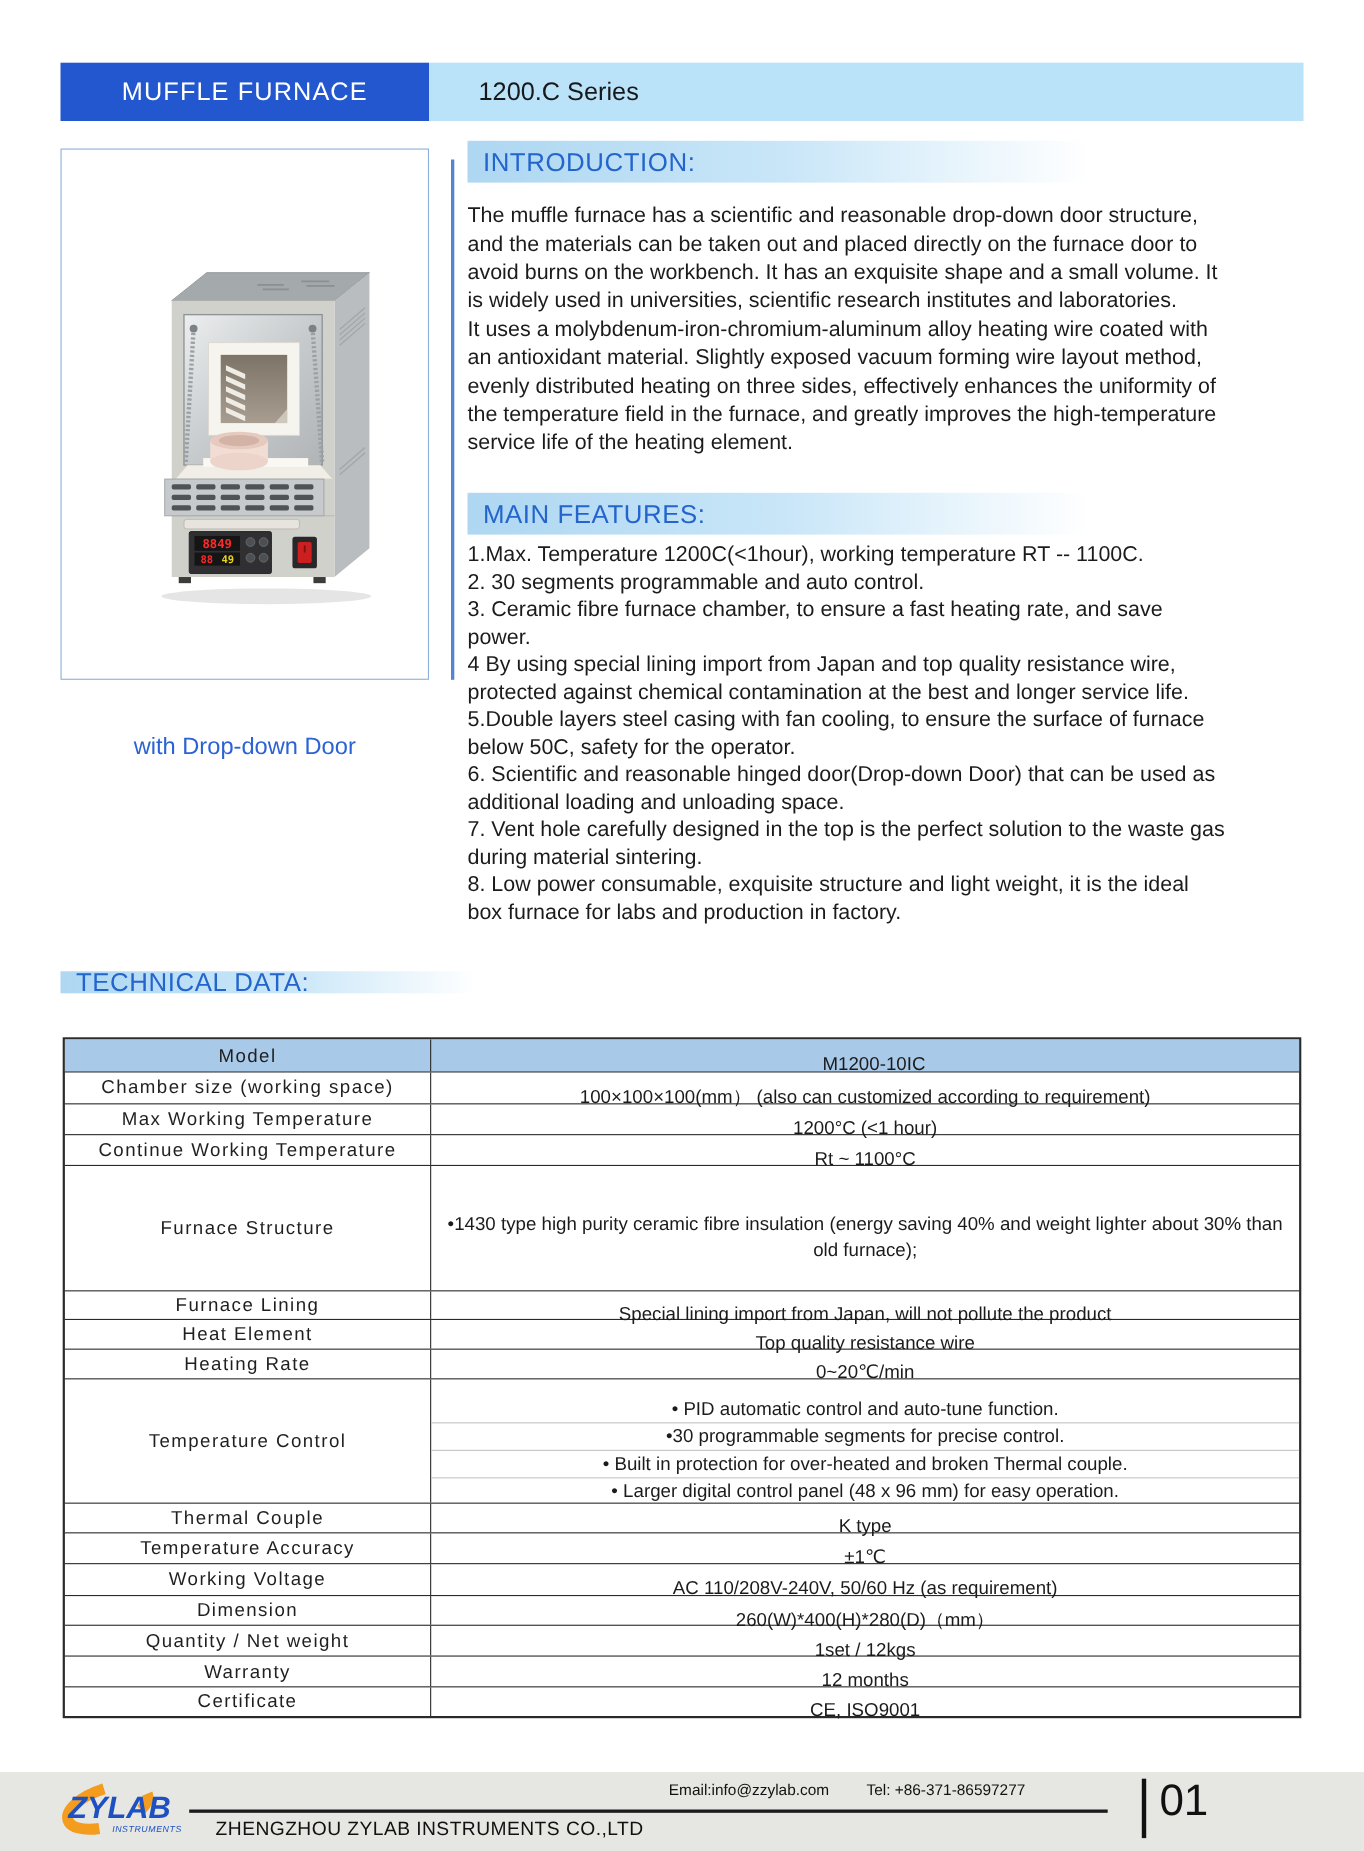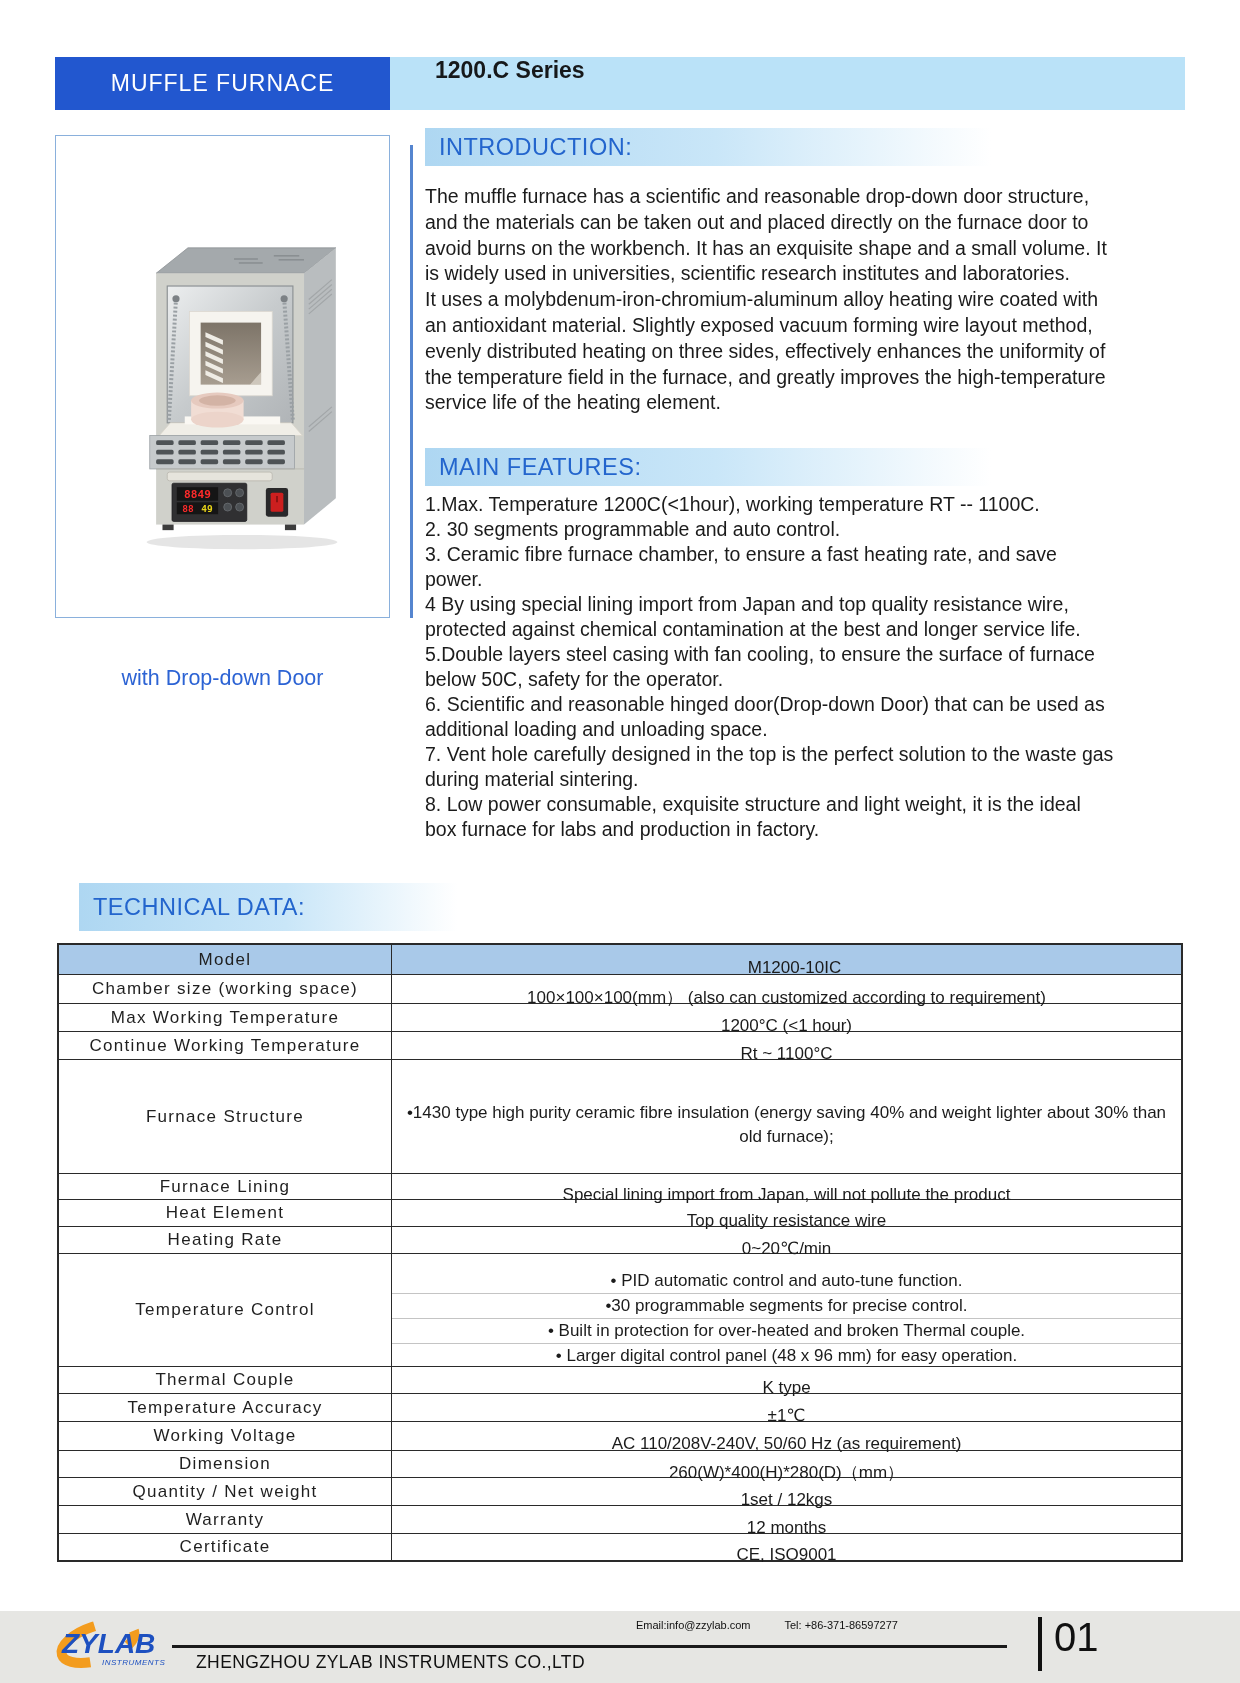--- a/index.html
+++ b/index.html
@@ -8,42 +8,42 @@
     font-family:"Liberation Sans","DejaVu Sans",sans-serif;color:#1b1b1b;overflow:hidden;padding-left:32px;
   }
   
   .hdr-blue{
     position:absolute;left:55px;top:57px;width:335px;height:53px;background:#2257cf;
     display:flex;align-items:center;justify-content:center;color:#ffffff;
     font-size:23px;font-weight:500;letter-spacing:1px;
   }
   .hdr-light{
     position:absolute;left:390px;top:57px;width:795px;height:53px;background:#bae2f8;
-    display:flex;color:#16181a;font-size:23px;padding-left:45px;box-sizing:border-box;font-weight:bold;
+    display:flex;align-items:center;color:#16181a;font-size:23px;padding-left:45px;box-sizing:border-box;
   }
   
   .img-frame{
     position:absolute;left:55px;top:135px;width:335px;height:483px;background:#ffffff;
     border:1.5px solid #8ab0dc;box-sizing:border-box;
   }
   .img-frame svg{position:absolute;left:66px;top:88px;}
   .caption{
     position:absolute;left:55px;top:664px;width:335px;text-align:center;color:#2c63d4;
     font-size:21.5px;line-height:28px;font-weight:500;
   }
   
   .vline{position:absolute;left:410px;top:145px;width:3px;height:473px;background:#5585cf;}
   .band{
     position:absolute;height:38px;display:flex;align-items:center;
     background:linear-gradient(90deg,#aed7f2 0%,#c9e6f8 42%,#ffffff 82%);
     color:#2365cd;font-size:23.5px;font-weight:500;letter-spacing:0.5px;padding-left:14px;box-sizing:border-box;
   }
   .band-intro{left:425px;top:128px;width:690px;}
   .band-feat{left:425px;top:448px;width:690px;}
-  .band-tech{left:55px;top:883px;width:430px;height:48px;background:linear-gradient(90deg,#aed7f2 0%,#c9e6f8 48%,#ffffff 88%);margin-left:24px;}
+  .band-tech{left:55px;top:883px;width:430px;height:20px;background:linear-gradient(90deg,#aed7f2 0%,#c9e6f8 48%,#ffffff 88%);}
   .intro-text{position:absolute;left:425px;top:184px;width:690px;font-size:19.5px;line-height:25.8px;}
   .feat-list{position:absolute;left:425px;top:492px;width:692px;font-size:19.5px;line-height:25px;}
   .feat-list div{margin:0;}
   
   .tbl{
     position:absolute;left:57px;top:943px;width:1126px;border:2px solid #2a2a2a;box-sizing:border-box;
     font-size:17px;
   }
   .t-row{display:flex;border-top:1.5px solid #2a2a2a;}
   .t-row:first-child{border-top:none;}
@@ -52,21 +52,21 @@
     justify-content:center;text-align:center;letter-spacing:1.3px;color:#1f1f1f;box-sizing:border-box;
   }
   .t-value{flex:1;display:flex;align-items:center;justify-content:center;text-align:center;padding:0 8px;box-sizing:border-box;margin-top:16px;}
   .t-value.multi{flex-direction:column;align-items:stretch;padding:0;}
   .t-value.multi .sub{flex:1;display:flex;align-items:center;justify-content:center;text-align:center;padding:0 10px;line-height:24px;}
   .t-value.multi .sub + .sub{border-top:1px solid #c4c4c4;}
   .t-head{background:#a9c9e9;gap:16px;}
   
   .footer{position:absolute;left:0;top:1611px;width:1240px;height:72px;background:#e6e6e3;}
   .f-logo{position:absolute;left:50px;top:4px;}
-  .f-mail{position:absolute;left:636px;top:8px;font-size:11px;color:#111;display:flex;gap:34px;}
+  .f-mail{position:absolute;left:608px;top:8px;font-size:14px;color:#111;display:flex;gap:34px;}
   .f-rule{position:absolute;left:172px;top:34px;width:835px;height:2.5px;background:#1a1a1a;}
   .f-company{position:absolute;left:196px;top:41px;font-size:17.5px;color:#111;letter-spacing:0.4px;}
   .f-vbar{position:absolute;left:1038px;top:6px;width:4px;height:54px;background:#111;}
   .f-page{position:absolute;left:1054px;top:4px;font-size:40px;color:#111;}
 </style>
 </head>
 <body>
 
 <div class="page">
 

